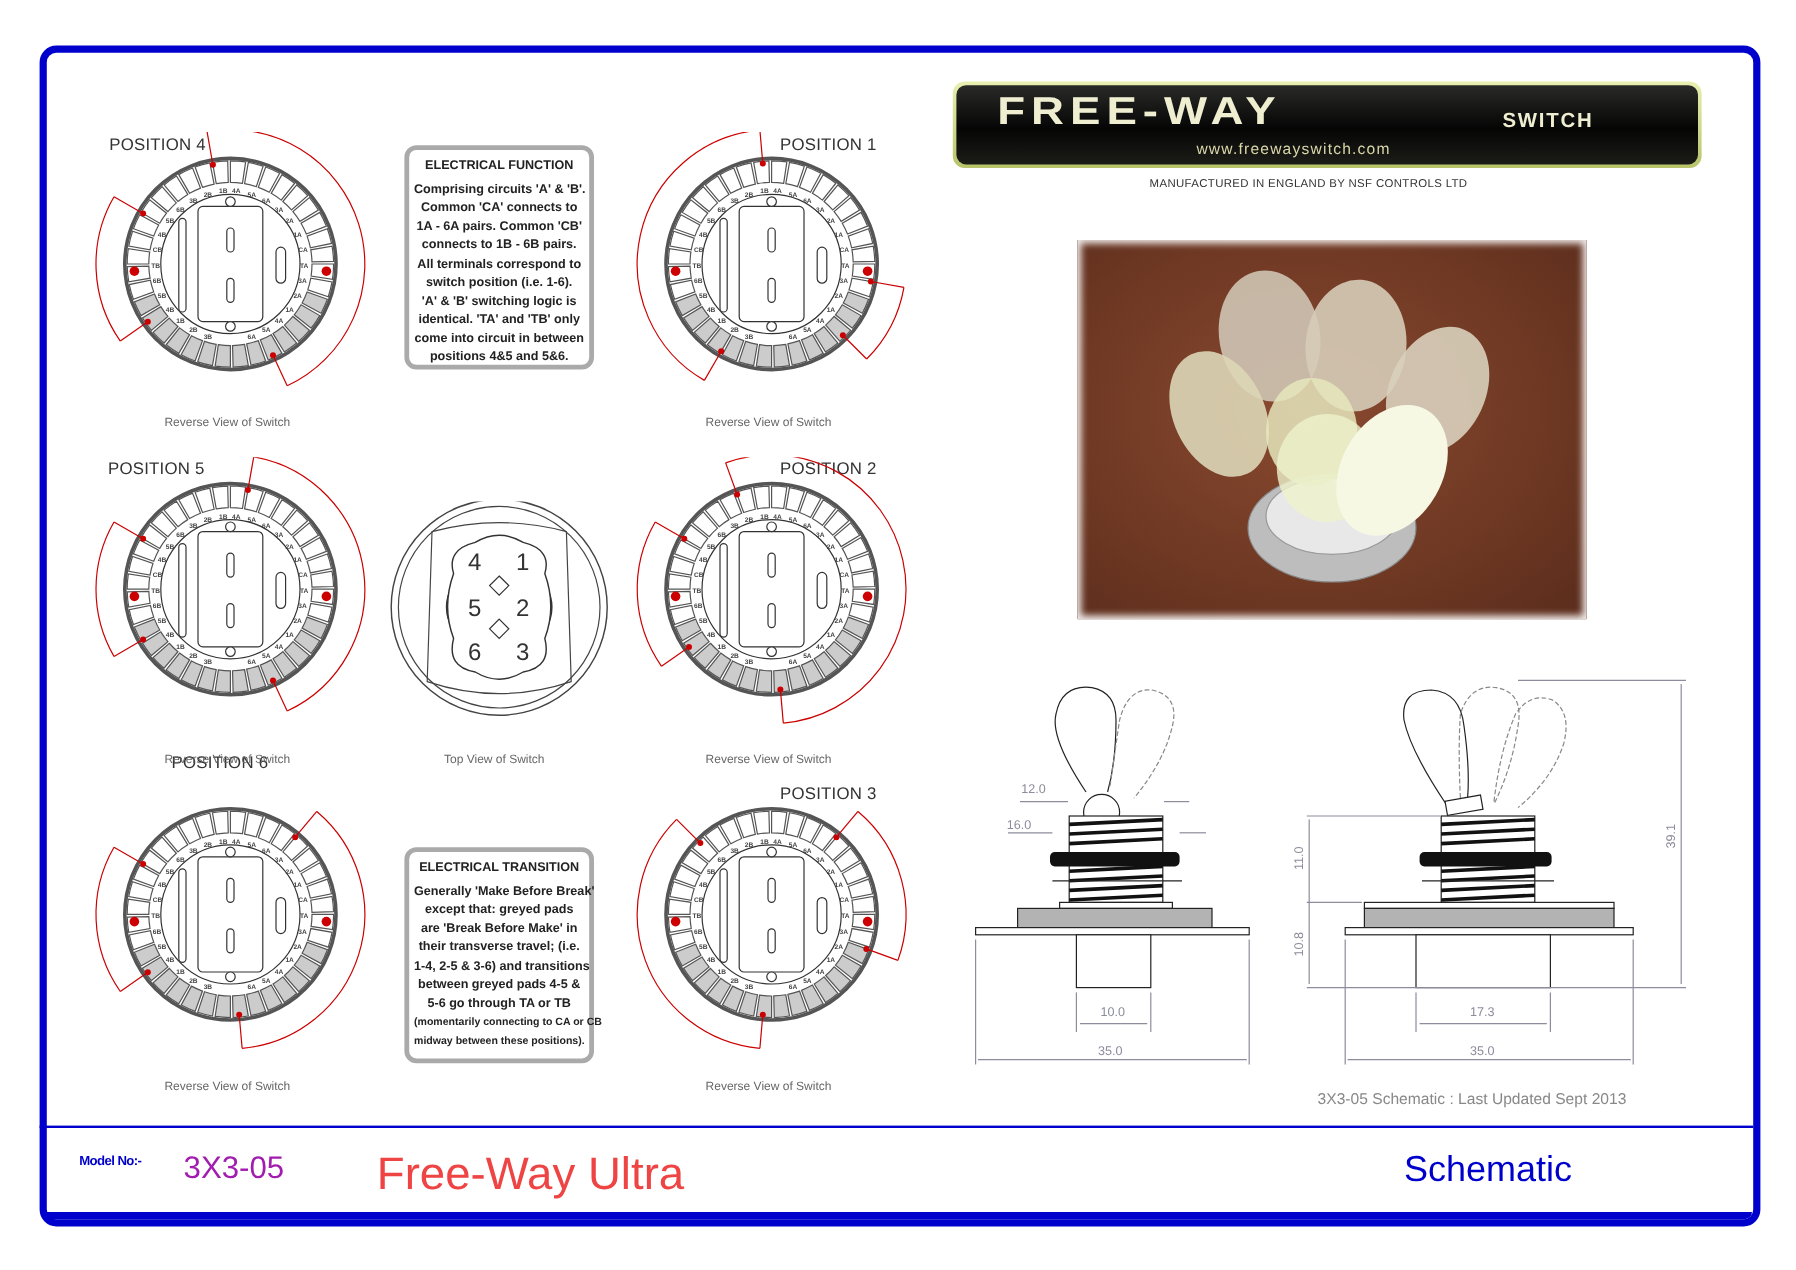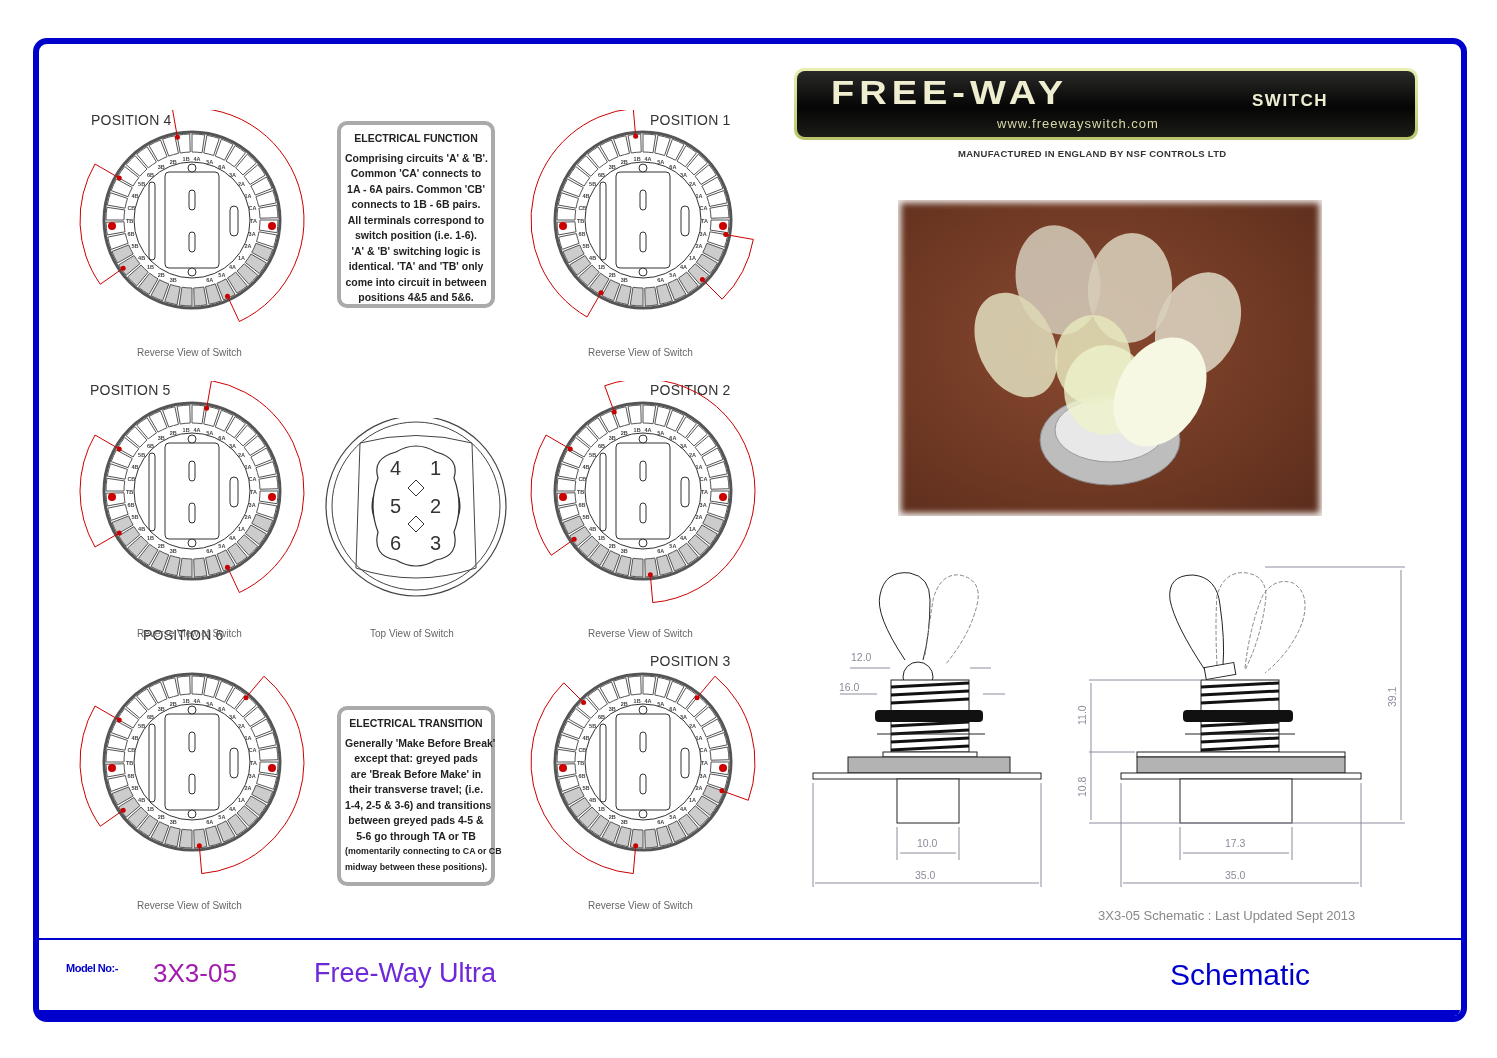--- a/index.html
+++ b/index.html
@@ -12,27 +12,27 @@
   .dial{position:absolute;width:240px;height:240px;}
   .infobox{position:absolute;border:4px solid #aaa;border-radius:10px;background:#fff;box-sizing:border-box;text-align:center;color:#222;font-size:10.5px;line-height:15.5px;padding:6px 4px;}
   .infobox .hd{font-weight:bold;font-size:10.5px;margin-bottom:4px;}
   .infobox .line{display:block;white-space:nowrap;font-weight:bold;}
   .infobox .small{font-size:8.8px;}
   .logo{position:absolute;left:794px;top:68px;width:624px;height:72px;border-radius:10px;background:linear-gradient(#e8efb0,#b9c46a);padding:3px;box-sizing:border-box;}
   .logo-inner{width:100%;height:100%;background:linear-gradient(#2a2a28,#050505 55%,#1c1c18);border-radius:8px;position:relative;}
   .logo-main{position:absolute;left:34px;top:4px;font-size:38px;font-weight:bold;letter-spacing:5px;color:#efeed0;transform:scaleY(0.85);transform-origin:top left;}
   .logo-sub{position:absolute;left:455px;top:20px;font-size:17px;font-weight:bold;letter-spacing:1.5px;color:#efeed0;}
   .logo-url{position:absolute;left:200px;top:45px;font-size:13px;color:#d8d6a8;letter-spacing:1px;}
-  .manuf{position:absolute;left:958px;top:148px;font-size:9.5px;font-weight:bold;color:#333;letter-spacing:0.3px;}
+  .manuf{position:absolute;left:958px;top:148px;font-size:9.5px;font-weight:normal;color:#333;letter-spacing:0.3px;}
   .photo{position:absolute;left:898px;top:200px;width:424px;height:316px;background:radial-gradient(ellipse at 45% 45%,#8a4a30,#6e3823 60%,#5a2c1c);box-shadow:0 0 6px 3px rgba(255,255,255,0.9) inset;}
   .dim{font-size:10.5px;fill:#8c8c9c;font-family:"Liberation Sans",sans-serif;}
   .schem-caption{position:absolute;left:1098px;top:908px;font-size:13px;color:#888;}
   .model-label{position:absolute;left:66px;top:962px;font-size:11px;color:#0000cc;font-weight:bold;letter-spacing:-0.5px;}
   .model-no{position:absolute;left:153px;top:958px;font-size:26px;color:#a21caf;}
-  .model-name{position:absolute;left:314px;top:958px;font-size:27px;color:#6d28d9;}
+  .model-name{position:absolute;left:314px;top:958px;font-size:38px;color:#ef4444;}
   .schem-title{position:absolute;left:1170px;top:958px;font-size:30px;color:#0000cc;}
 </style>
 </head>
 <body>
 
 <div class="frame"></div>
 <div class="frame-bottom-line"></div>
 <div class="frame-thick"></div>
 
 <div class="pos-title" style="left:91px;top:112px;">POSITION 4</div>

